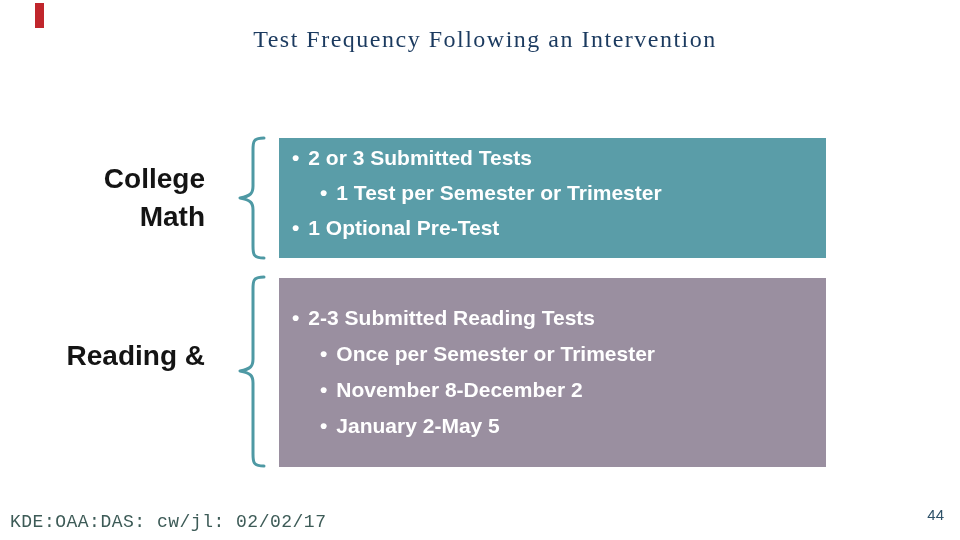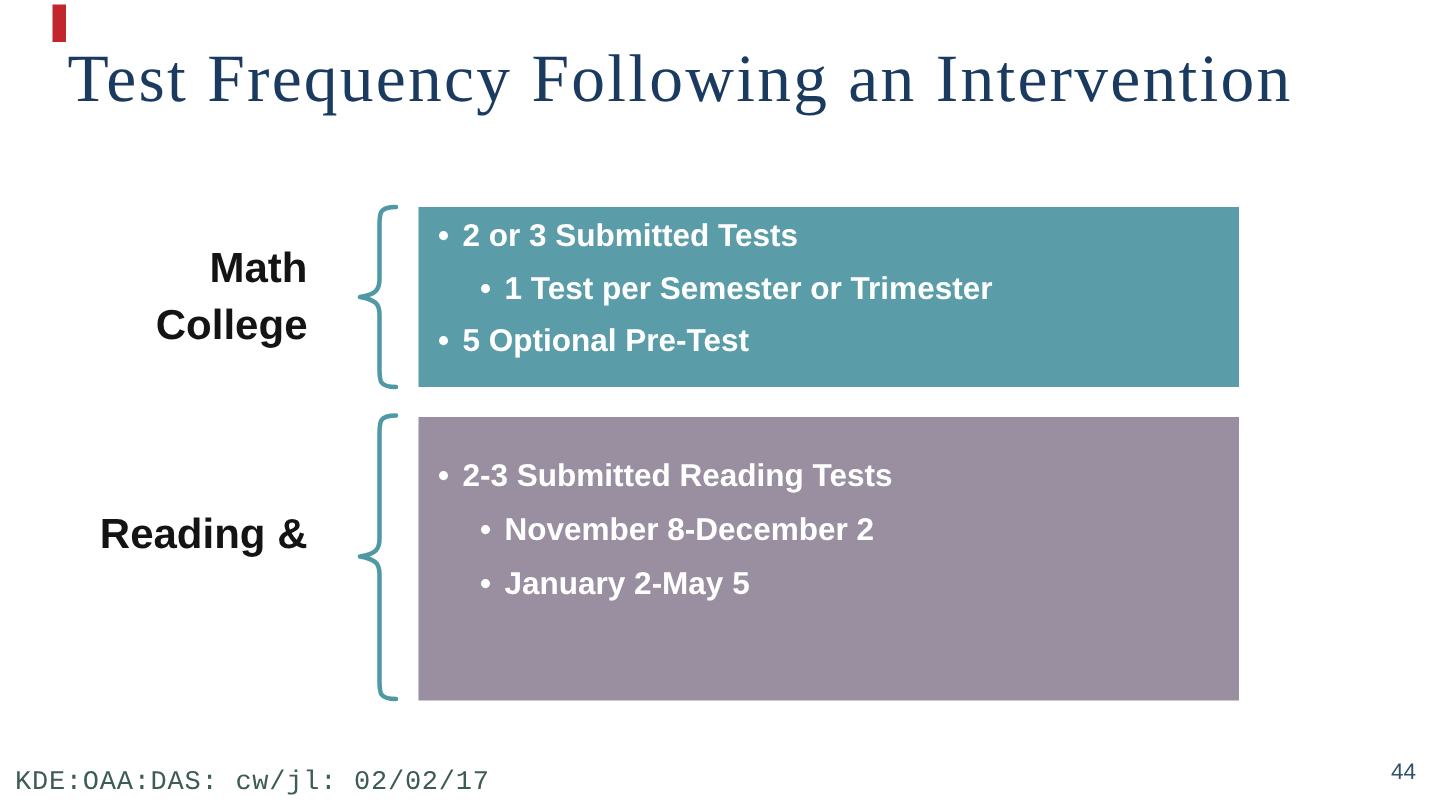--- a/index.html
+++ b/index.html
@@ -13,23 +13,24 @@
   .slide{position:absolute;inset:0;}
 
   .red-tab{
     position:absolute;left:35px;top:3px;width:9px;height:25px;
     background:var(--accent-red);
   }
 
   .title{
     position:absolute;left:45px;top:26px;width:880px;
     font-family:"Liberation Serif","DejaVu Serif",serif;
-    font-size:45px;letter-spacing:1.5px;
+    font-size:24px;letter-spacing:1.5px;
     color:var(--title);
     white-space:nowrap;
+    text-align:center;
   }
 
   .label{
     position:absolute;left:0;width:205px;
     text-align:right;
     font-weight:bold;
     font-size:28px;line-height:38px;
     color:var(--label-text);
   }
   .label span{display:block;}
@@ -77,53 +78,56 @@
 </head>
 <body>
 
 <div class="slide">
 
   <div class="red-tab"></div>
 
   <div class="title">Test Frequency Following an Intervention</div>
 
   <div class="label label-1">
+    <span>College</span>
     <span>Math</span>
-    <span>College</span>
   </div>
 
   <svg class="brace brace-1" width="38" height="124" viewBox="0 0 38 124">
     <path d="M34 2 C23 2 23 6 23 14 L23 50 C23 57 21 60 10 62 C21 64 23 67 23 74 L23 110 C23 118 23 122 34 122"></path>
   </svg>
 
   <div class="box box-1">
     <div class="bullet-line lvl1">
       <span class="dot">•</span><span>2 or 3 Submitted Tests</span>
     </div>
     <div class="bullet-line lvl2">
       <span class="dot">•</span><span>1 Test per Semester or Trimester</span>
     </div>
     <div class="bullet-line lvl1">
-      <span class="dot">•</span><span>5 Optional Pre-Test</span>
+      <span class="dot">•</span><span>1 Optional Pre-Test</span>
     </div>
   </div>
 
   <div class="label label-2">
     <span>Reading &amp;</span>
   </div>
 
   <svg class="brace brace-2" width="38" height="193" viewBox="0 0 38 193">
     <path d="M34 2 C23 2 23 6 23 14 L23 84 C23 91 21 94 10 96 C21 98 23 101 23 108 L23 179 C23 187 23 191 34 191"></path>
   </svg>
 
   <div class="box box-2">
     <div class="bullet-line lvl1">
       <span class="dot">•</span><span>2-3 Submitted Reading Tests</span>
     </div>
     <div class="bullet-line lvl2">
+      <span class="dot">•</span><span>Once per Semester or Trimester</span>
+    </div>
+    <div class="bullet-line lvl2">
       <span class="dot">•</span><span>November 8-December 2</span>
     </div>
     <div class="bullet-line lvl2">
       <span class="dot">•</span><span>January 2-May 5</span>
     </div>
   </div>
 
   <div class="footer">KDE:OAA:DAS: cw/jl: 02/02/17</div>
   <div class="page-number">44</div>
 

